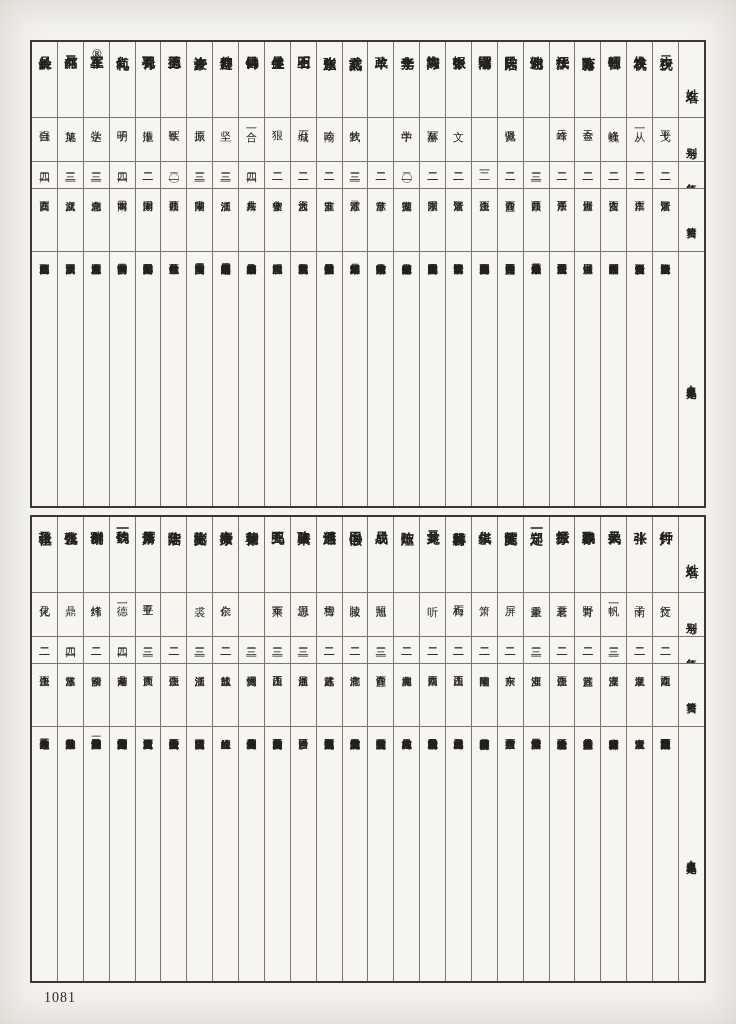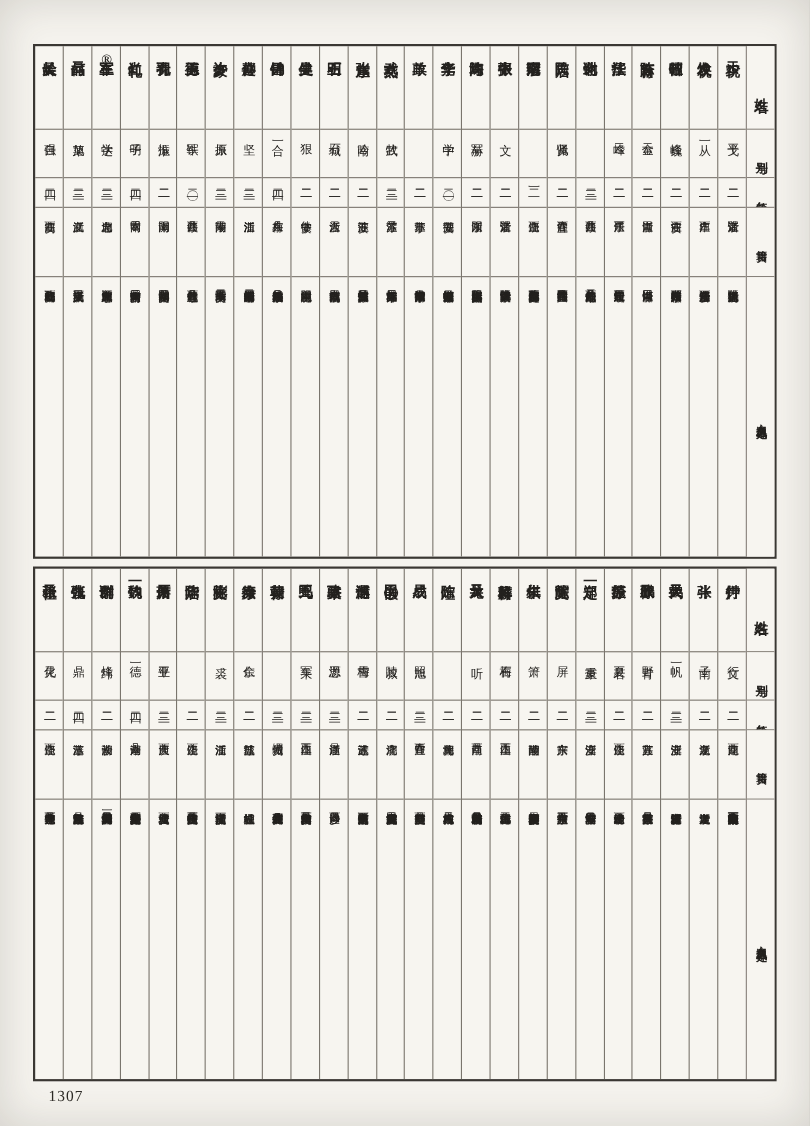--- a/index.html
+++ b/index.html
@@ -995,14 +995,14 @@
           </div>
     <div class="cell origin">
             <span class="vtext">籍贯</span>
           </div>
     <div class="cell address">
             <span class="vtext">永久通讯处</span>
           </div>
   </div>
 </section>
   </div>
-  <div class="page-number">1307</div>
+  <div class="page-number">1081</div>
 </div>
 
 </body></html>

